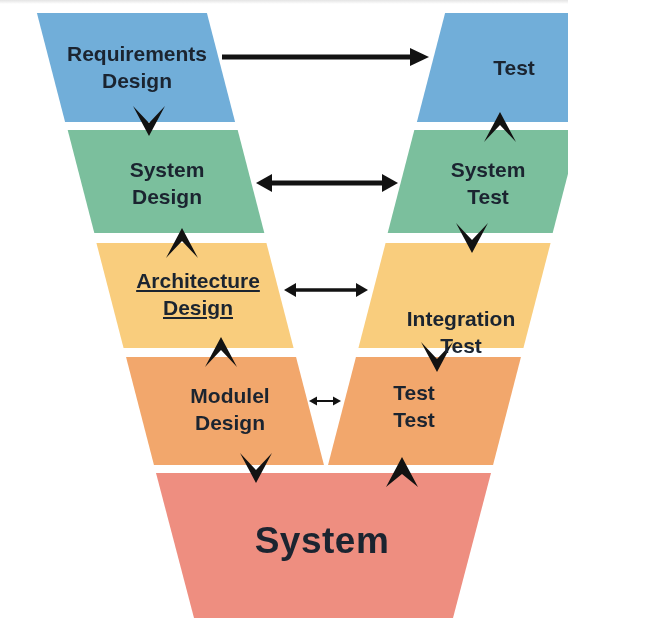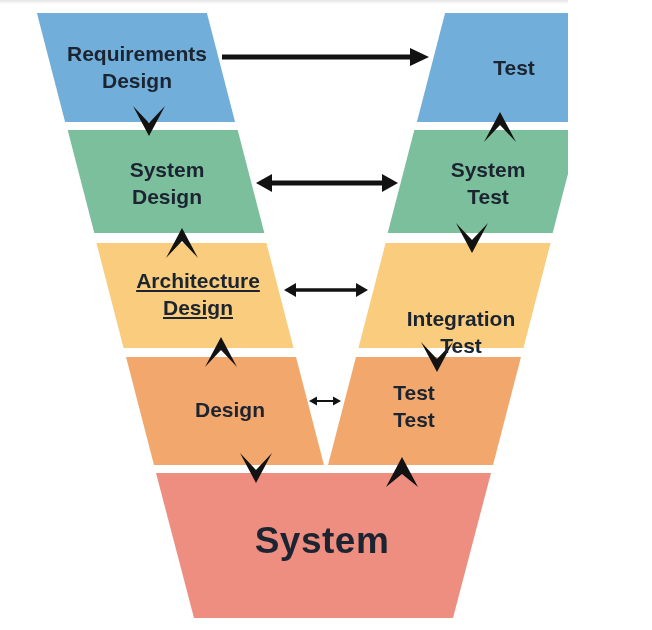--- a/index.html
+++ b/index.html
@@ -108,20 +108,21 @@
       <div>System</div>
       <div>Design</div>
     </div>
 
     <div class="label" style="left:198px;top:294px;text-decoration:underline;">
       <div>Architecture</div>
       <div>Design</div>
     </div>
 
     <div class="label" style="left:230px;top:409px;">
+      <div>Modulel</div>
       <div>Design</div>
     </div>
 
     <div class="label" style="left:514px;top:67px;">
       <div>Test</div>
     </div>
 
     <div class="label" style="left:488px;top:183px;">
       <div>System</div>
       <div>Test</div>

